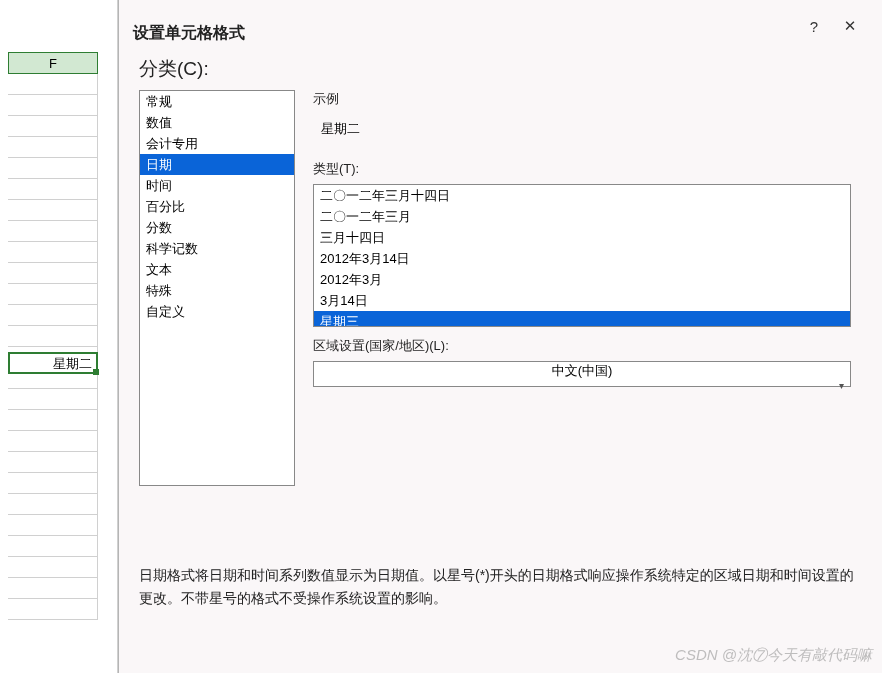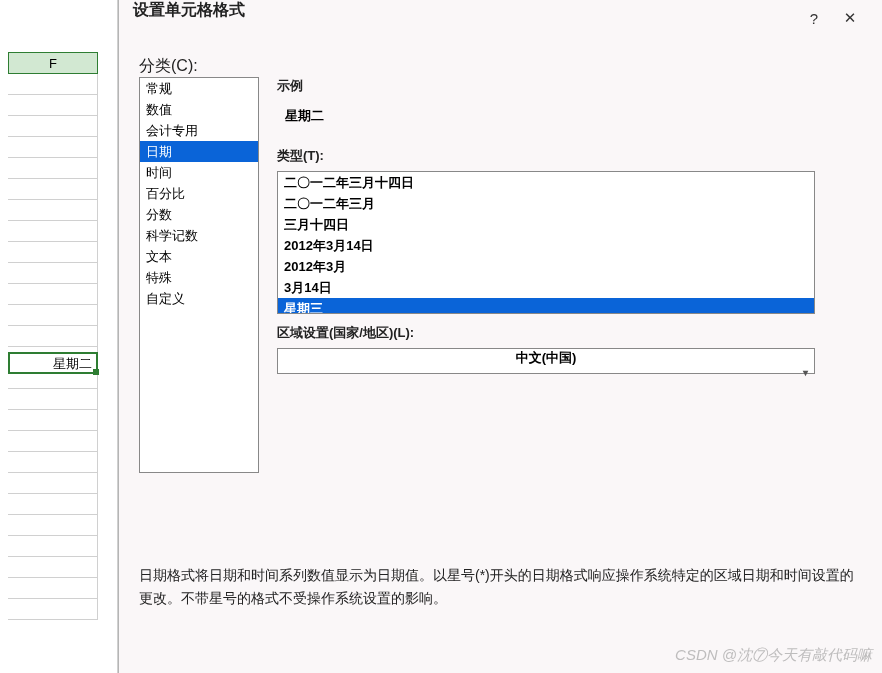--- a/index.html
+++ b/index.html
@@ -9,39 +9,39 @@
   .sheet { position: absolute; left: 0; top: 0; width: 118px; height: 673px; border-right: 1px solid #d0d0d0; }
   .colhdr { position: absolute; left: 8px; top: 52px; width: 90px; height: 22px; border: 1px solid #bcbcbc; background: #f0f0f0; text-align: center; font-size: 13px; line-height: 22px; }
   .colhdr.sel { background: #d2e8d2; border-color: #2e7d32; }
   .cells { position: absolute; left: 8px; top: 74px; width: 90px; }
   .cell { height: 21px; border-right: 1px solid #d0d0d0; border-bottom: 1px solid #d0d0d0; }
   .activecell { position: absolute; left: 8px; top: 352px; width: 90px; height: 22px; border: 2px solid #2e7d32; font-size: 13px; padding: 1px 4px 0 0; text-align: right; background:#fff;}
   .fillhandle { position:absolute; right:-3px; bottom:-3px; width:6px;height:6px;background:#2e7d32;}
 
   
   .dialog { position: absolute; left: 118px; top: 0; width: 764px; height: 673px; background: #faf7f8; border-left: 1px solid #b5b5b5; }
-  .titlebar { height: 44px; display: flex; align-items: flex-start; padding: 0 14px; }
+  .titlebar { height: 44px; display: flex; align-items: flex-end; padding: 0 14px; }
   .titlebar .title { font-size: 16px; font-weight: 600; color: #222; }
   .titlebar .spacer { flex: 1; }
   .titlebar .tbtn { width: 36px; height: 36px; display:flex;align-items:center;justify-content:center; font-size: 15px; color:#333; cursor:pointer;}
 
   .tabs { display: flex; gap: 0; padding: 0 18px; border-bottom: 1px solid #cfcfcf; background:#faf7f8;}
   .tab { padding: 8px 20px 9px; font-size: 14px; color: #333; border: 1px solid transparent; border-bottom:none; cursor:pointer; position:relative; top:1px;}
   .tab.active { background: #fff; border-color: #cfcfcf; border-bottom: 1px solid #fff; }
 
   .content { padding: 12px 20px; background:#faf7f8;}
-  .lbl { font-size: 16px; color:#222; margin-bottom:0; display:block;}
+  .lbl { font-size: 19px; color:#222; margin-bottom:8px; display:block;}
 
   .row { display: flex; gap: 18px; }
-  .catbox { width: 120px; height: 396px; background:#fff; border:1px solid #888; overflow:auto; font-size:13px; }
+  .catbox { width: 156px; height: 396px; background:#fff; border:1px solid #888; overflow:auto; font-size:13px; }
   .catitem { padding: 1px 6px; cursor:pointer; line-height:19px;}
   .catitem.sel { background:#0a64d8; color:#fff; }
 
   .rightcol { flex:1; }
-  .grp { margin-bottom: 10px; font-weight: bold; }
+  .grp { margin-bottom: 10px; }
   .grptitle { font-size:13px; color:#222; margin-bottom:6px; }
   .samplebox { padding: 6px 8px 12px 8px; font-size:13px; }
 
   .typebox { width: 538px; height: 143px; background:#fff; border:1px solid #888; overflow-y:scroll; font-size:13px;}
   .typeitem { padding: 1px 6px; cursor:pointer; line-height:19px;}
   .typeitem.sel { background:#0a64d8; color:#ffffff; }
 
   .localebox { width: 538px; height: 26px; background:#fff; border:1px solid #888; display:flex; align-items:center; padding:0 6px; font-size:13px; cursor:pointer;flex-direction:column;}
   .localebox .dd { margin-left:auto; font-size:10px; color:#555;}
 

